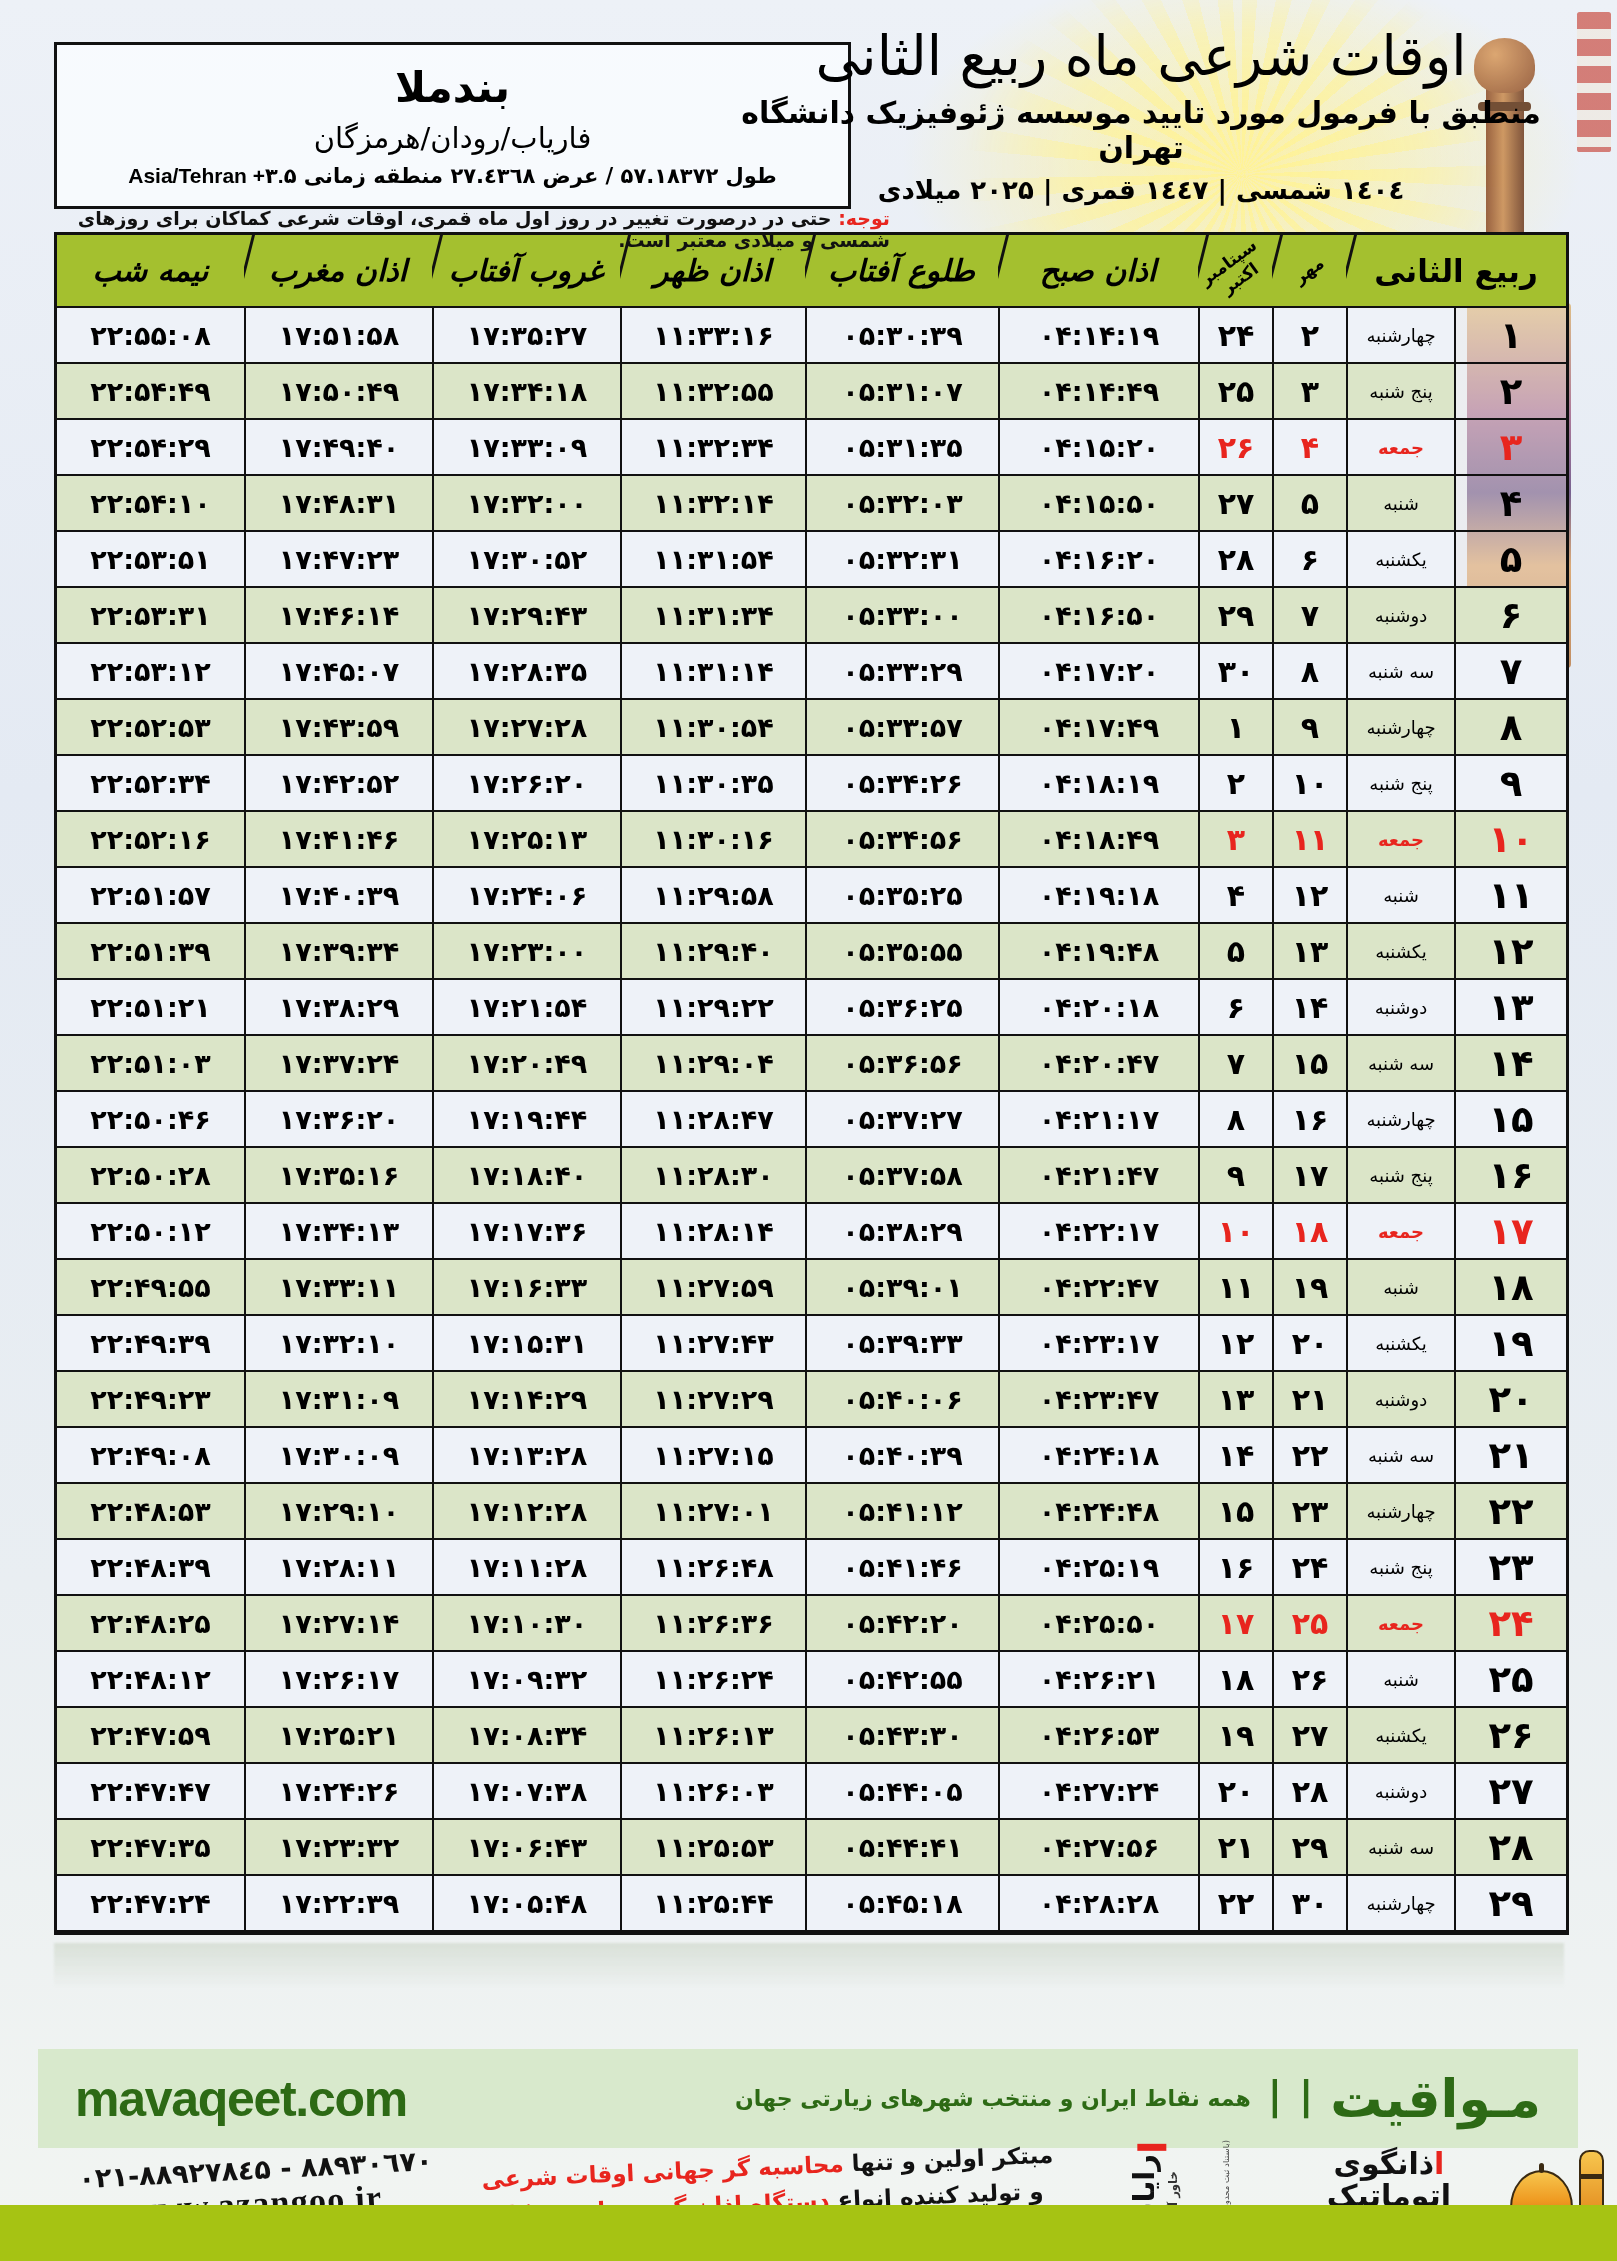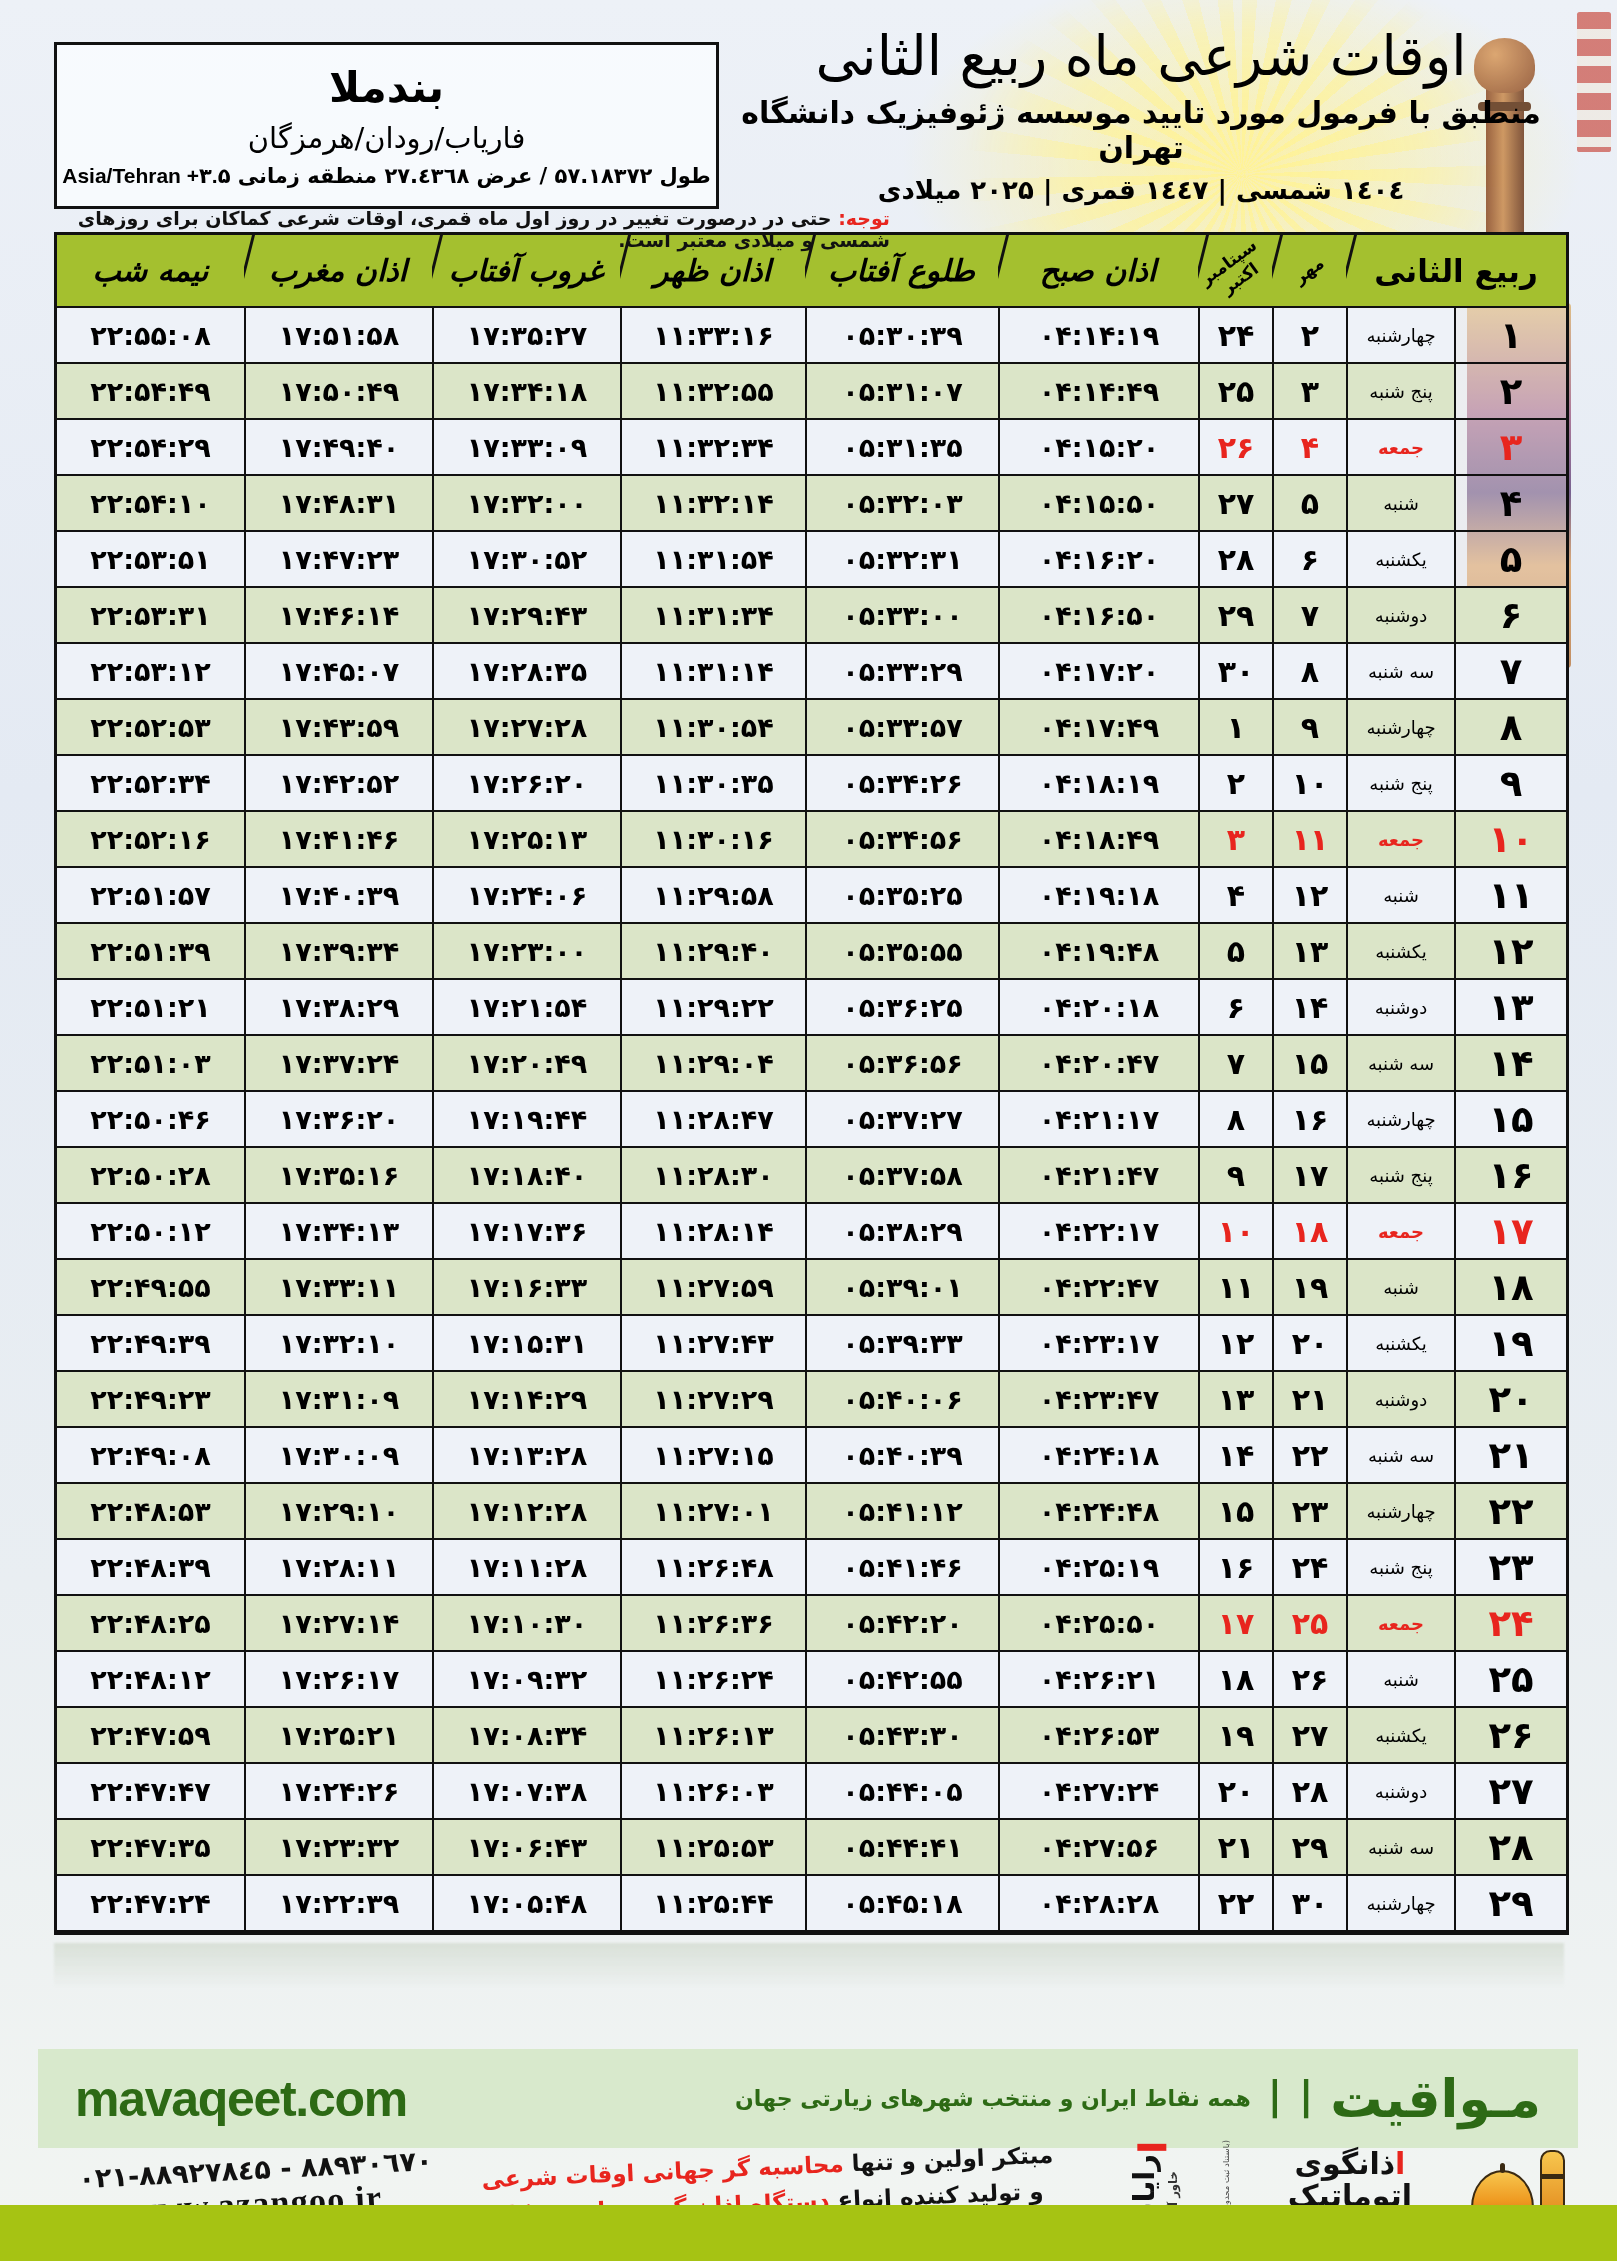--- a/index.html
+++ b/index.html
@@ -31,21 +31,21 @@
   .minaret::before{content:"";position:absolute;left:-11.7px;top:-40px;width:61px;height:55px;
     background:radial-gradient(circle at 35% 30%,#d99a5c,#8a4a26);border-radius:50% 50% 42% 42%;}
   .minaret::after{content:"";position:absolute;left:-7.8px;top:23.5px;width:53px;height:9px;background:#5e3317;border-radius:3.9px;}
   .corner-ribbon{position:absolute;left:1578px;top:11.7px;width:34px;height:140px;opacity:.65;border-radius:2.6px;z-index:0;
     background:repeating-linear-gradient(180deg,#c64034 0 17px,#efe7dc 17px 27px);}
   .photo-strip{position:absolute;left:1468px;top:303px;width:104px;height:365px;z-index:0;opacity:.8;border-radius:3.9px;
     background:linear-gradient(180deg,#dcb26c 0%,#a05e84 30%,#5b3f77 52%,#d89a5a 72%,#b9773f 100%);}
   .reflection{position:absolute;left:55px;top:1943px;width:1510px;height:46px;z-index:0;
     background:linear-gradient(180deg,rgba(185,198,175,.38),rgba(185,198,175,0));filter:blur(1.3px);}
   
-  .loc-box{position:absolute;left:55px;top:42px;width:665px;height:167px;z-index:2;
+  .loc-box{position:absolute;left:55px;top:42px;width:797px;height:167px;z-index:2;
     border:3.3px solid var(--line);background:rgba(250,252,255,.8);
     display:flex;flex-direction:column;align-items:center;justify-content:center;gap:9px;text-align:center;color:#000;}
   .loc-name{font-size:42px;font-weight:700;}
   .loc-region{font-size:29px;}
   .loc-coords{font-size:21px;font-weight:700;}
   .loc-coords .tz{font-family:"Liberation Sans","DejaVu Sans",sans-serif;unicode-bidi:embed;}
   .title-block{position:absolute;right:39px;top:22px;width:874px;z-index:2;text-align:center;color:#000;}
   .main-title{font-size:55px;font-weight:400;line-height:1.25;}
   .sub-title{font-size:30px;font-weight:700;margin-top:4px;}
   .dates-line{font-size:26px;font-weight:700;margin-top:10.4px;}
@@ -88,21 +88,21 @@
   .azangoo-url{font-family:"Liberation Serif","DejaVu Serif",serif;font-size:34px;font-weight:700;letter-spacing:1.3px;direction:ltr;}
   .slogan{position:absolute;left:470px;top:2150px;width:600px;z-index:2;text-align:center;transform:rotate(-2.5deg);
     font-size:23px;font-weight:700;line-height:1.55;color:#111;}
   .slogan .red{color:var(--accent-red);}
   .rayanik{position:absolute;left:1083px;top:2144px;width:144px;height:104px;z-index:2;display:flex;align-items:center;justify-content:center;}
   .rayanik-inner{transform:rotate(-90deg);white-space:nowrap;text-align:center;}
   .rayanik-name{font-size:29px;font-weight:700;color:#111;display:inline-block;}
   .rayanik-bar{display:inline-block;width:6.5px;height:29px;background:var(--accent-red);margin-right:6.5px;vertical-align:middle;}
   .rayanik-sub{font-size:11.7px;font-weight:700;color:#333;}
   .rayanik-note{position:absolute;top:-3.9px;right:5.2px;font-size:8.5px;color:#444;transform:rotate(-90deg);transform-origin:right top;}
-  .azlogo{position:absolute;left:1240px;top:2145px;width:326px;height:104px;z-index:2;display:flex;flex-direction:row;align-items:center;justify-content:flex-end;gap:10.4px;direction:ltr;}
+  .azlogo{position:absolute;left:1279px;top:2145px;width:326px;height:104px;z-index:2;display:flex;flex-direction:row;align-items:center;justify-content:flex-end;gap:10.4px;direction:ltr;}
   .az-text{text-align:center;direction:rtl;}
   .az-fa{font-size:30px;font-weight:700;color:#111;line-height:1.05;}
   .az-fa .red{color:var(--accent-red);}
   .az-sub{font-size:14.4px;font-weight:700;color:#222;margin-top:2.6px;}
   .az-icon{position:relative;width:104px;height:104px;}
   .az-dome{position:absolute;left:0;top:25px;width:63px;height:55px;
     background:linear-gradient(180deg,#f7c64e 0%,#ef9b22 55%,#d86f12 100%);
     border:2px solid #3a2a12;border-radius:50% 50% 6.5px 6.5px / 68% 68% 6.5px 6.5px;}
   .az-dome::before{content:"";position:absolute;left:27px;top:-9px;width:5.2px;height:10.4px;background:#3a2a12;border-radius:2.6px;}
   .az-minaret{position:absolute;left:69px;top:5.2px;width:25px;height:77px;

